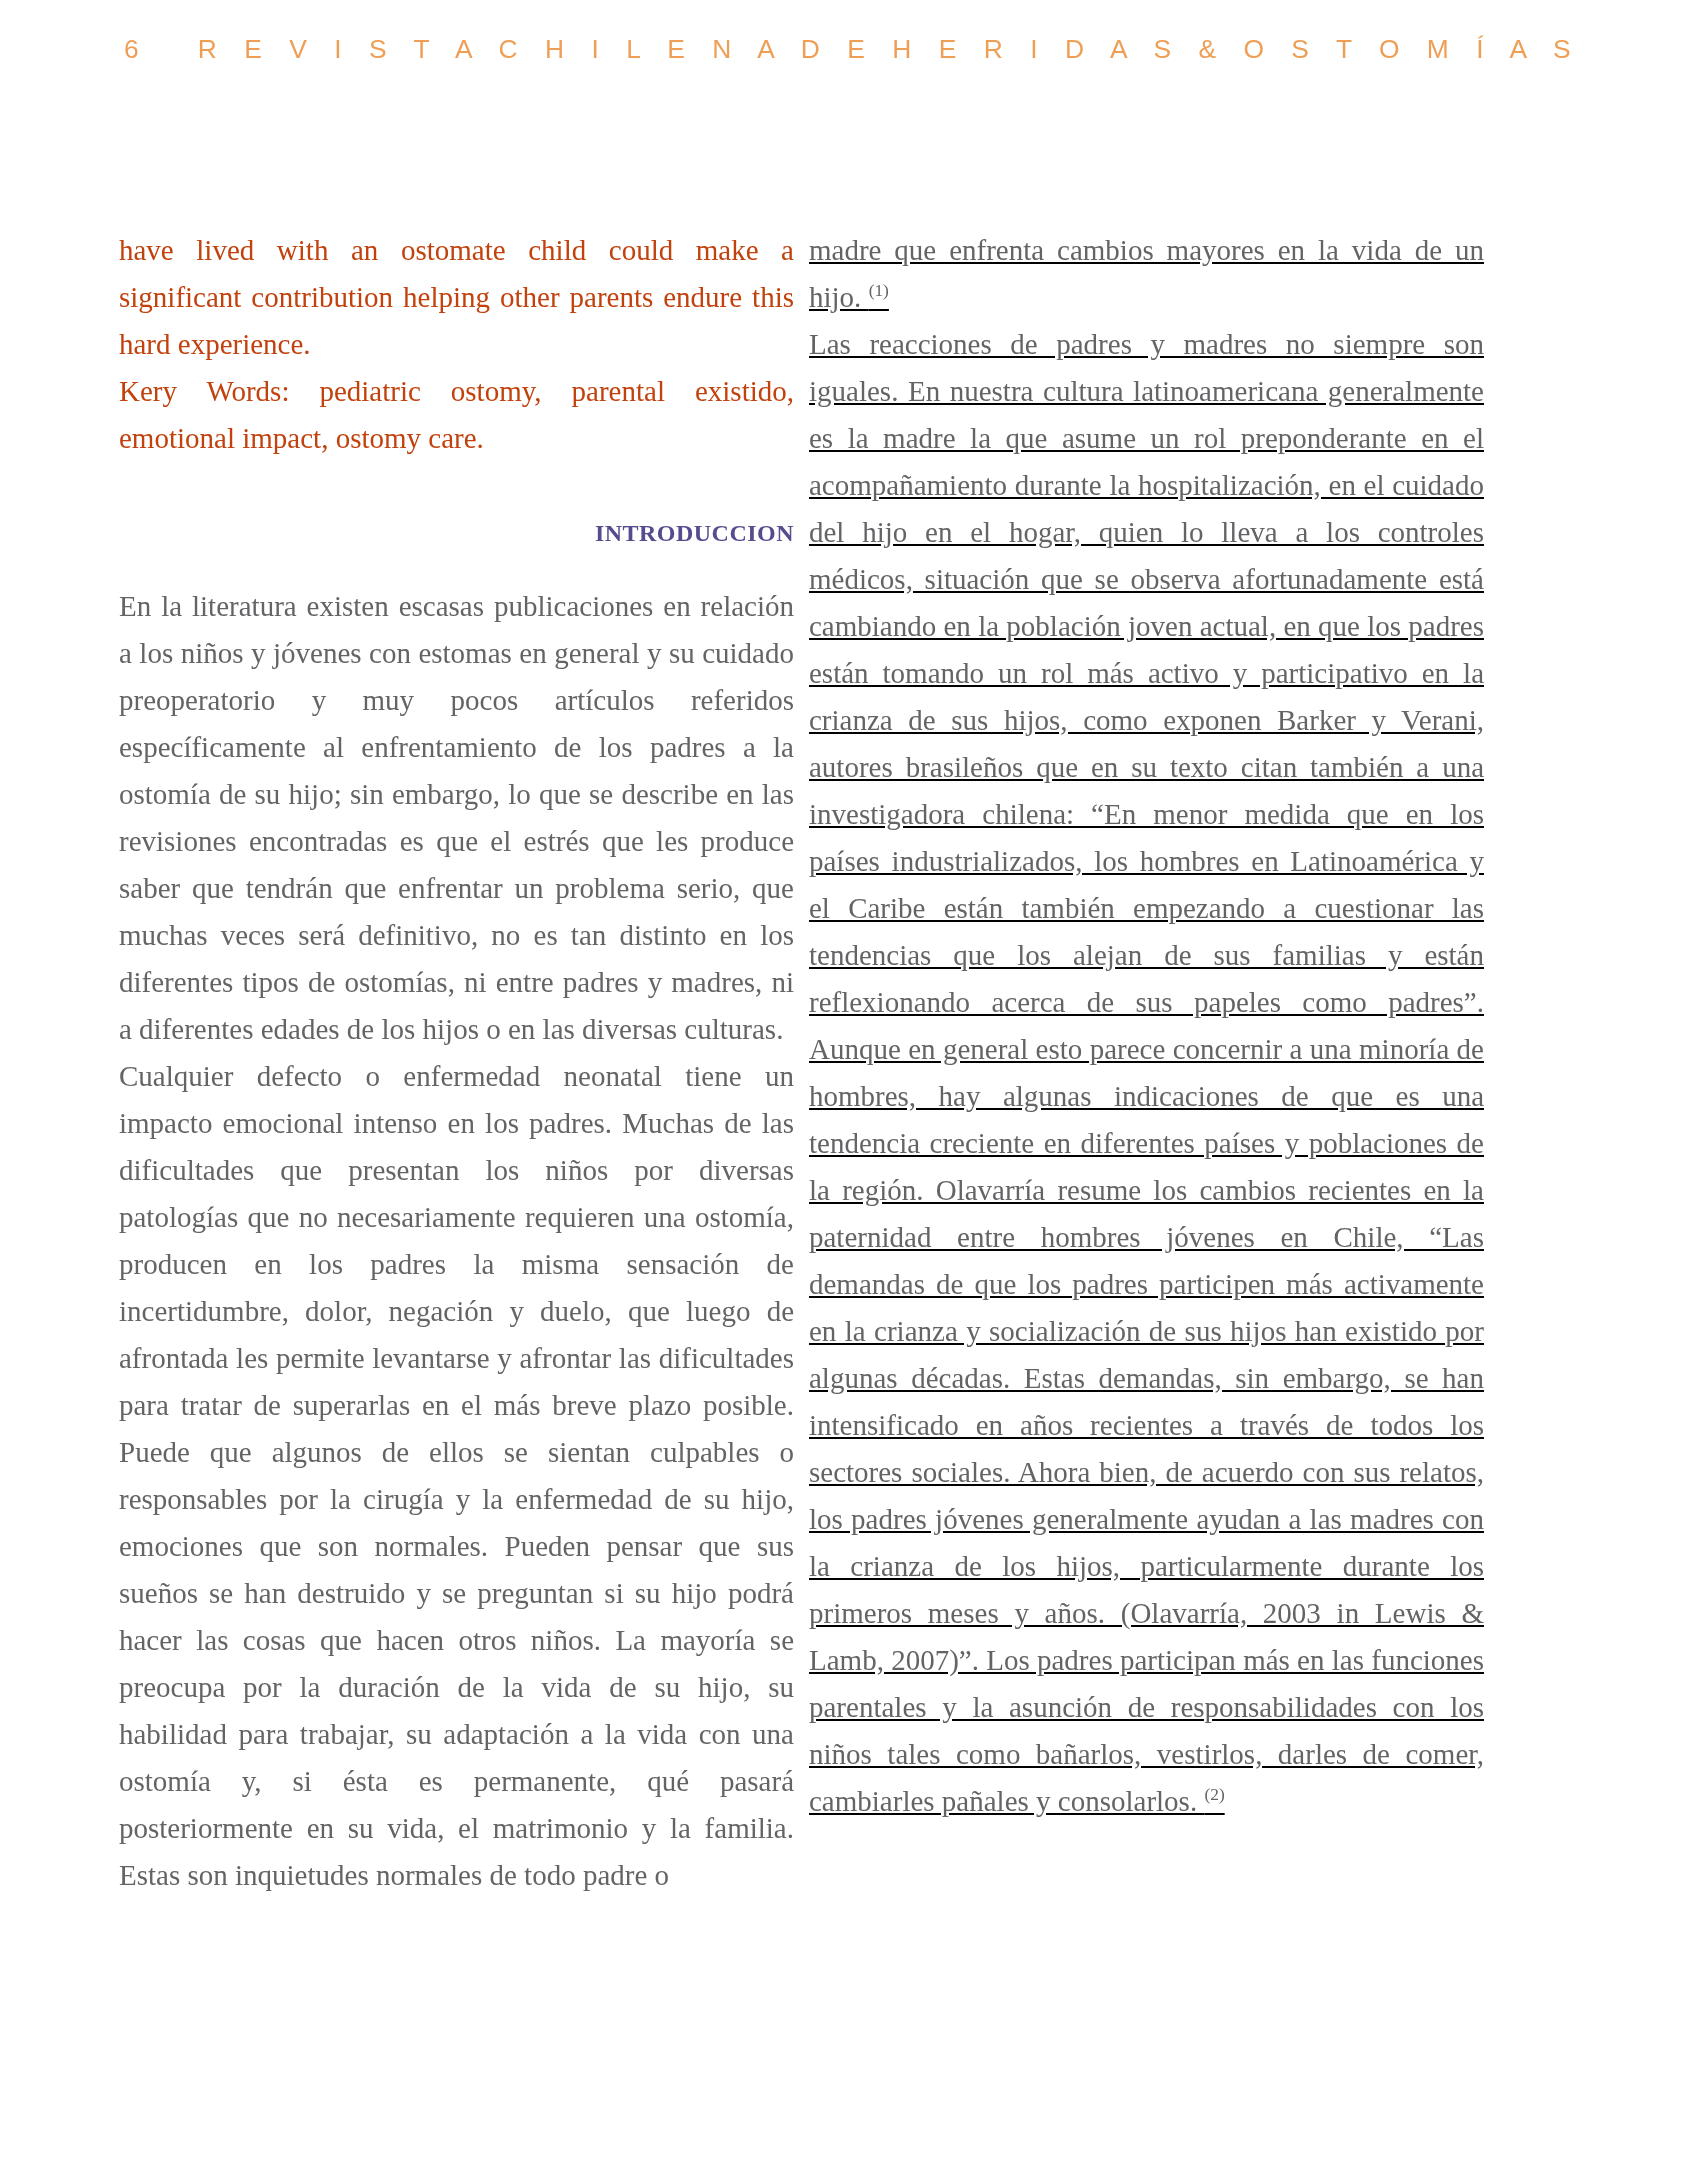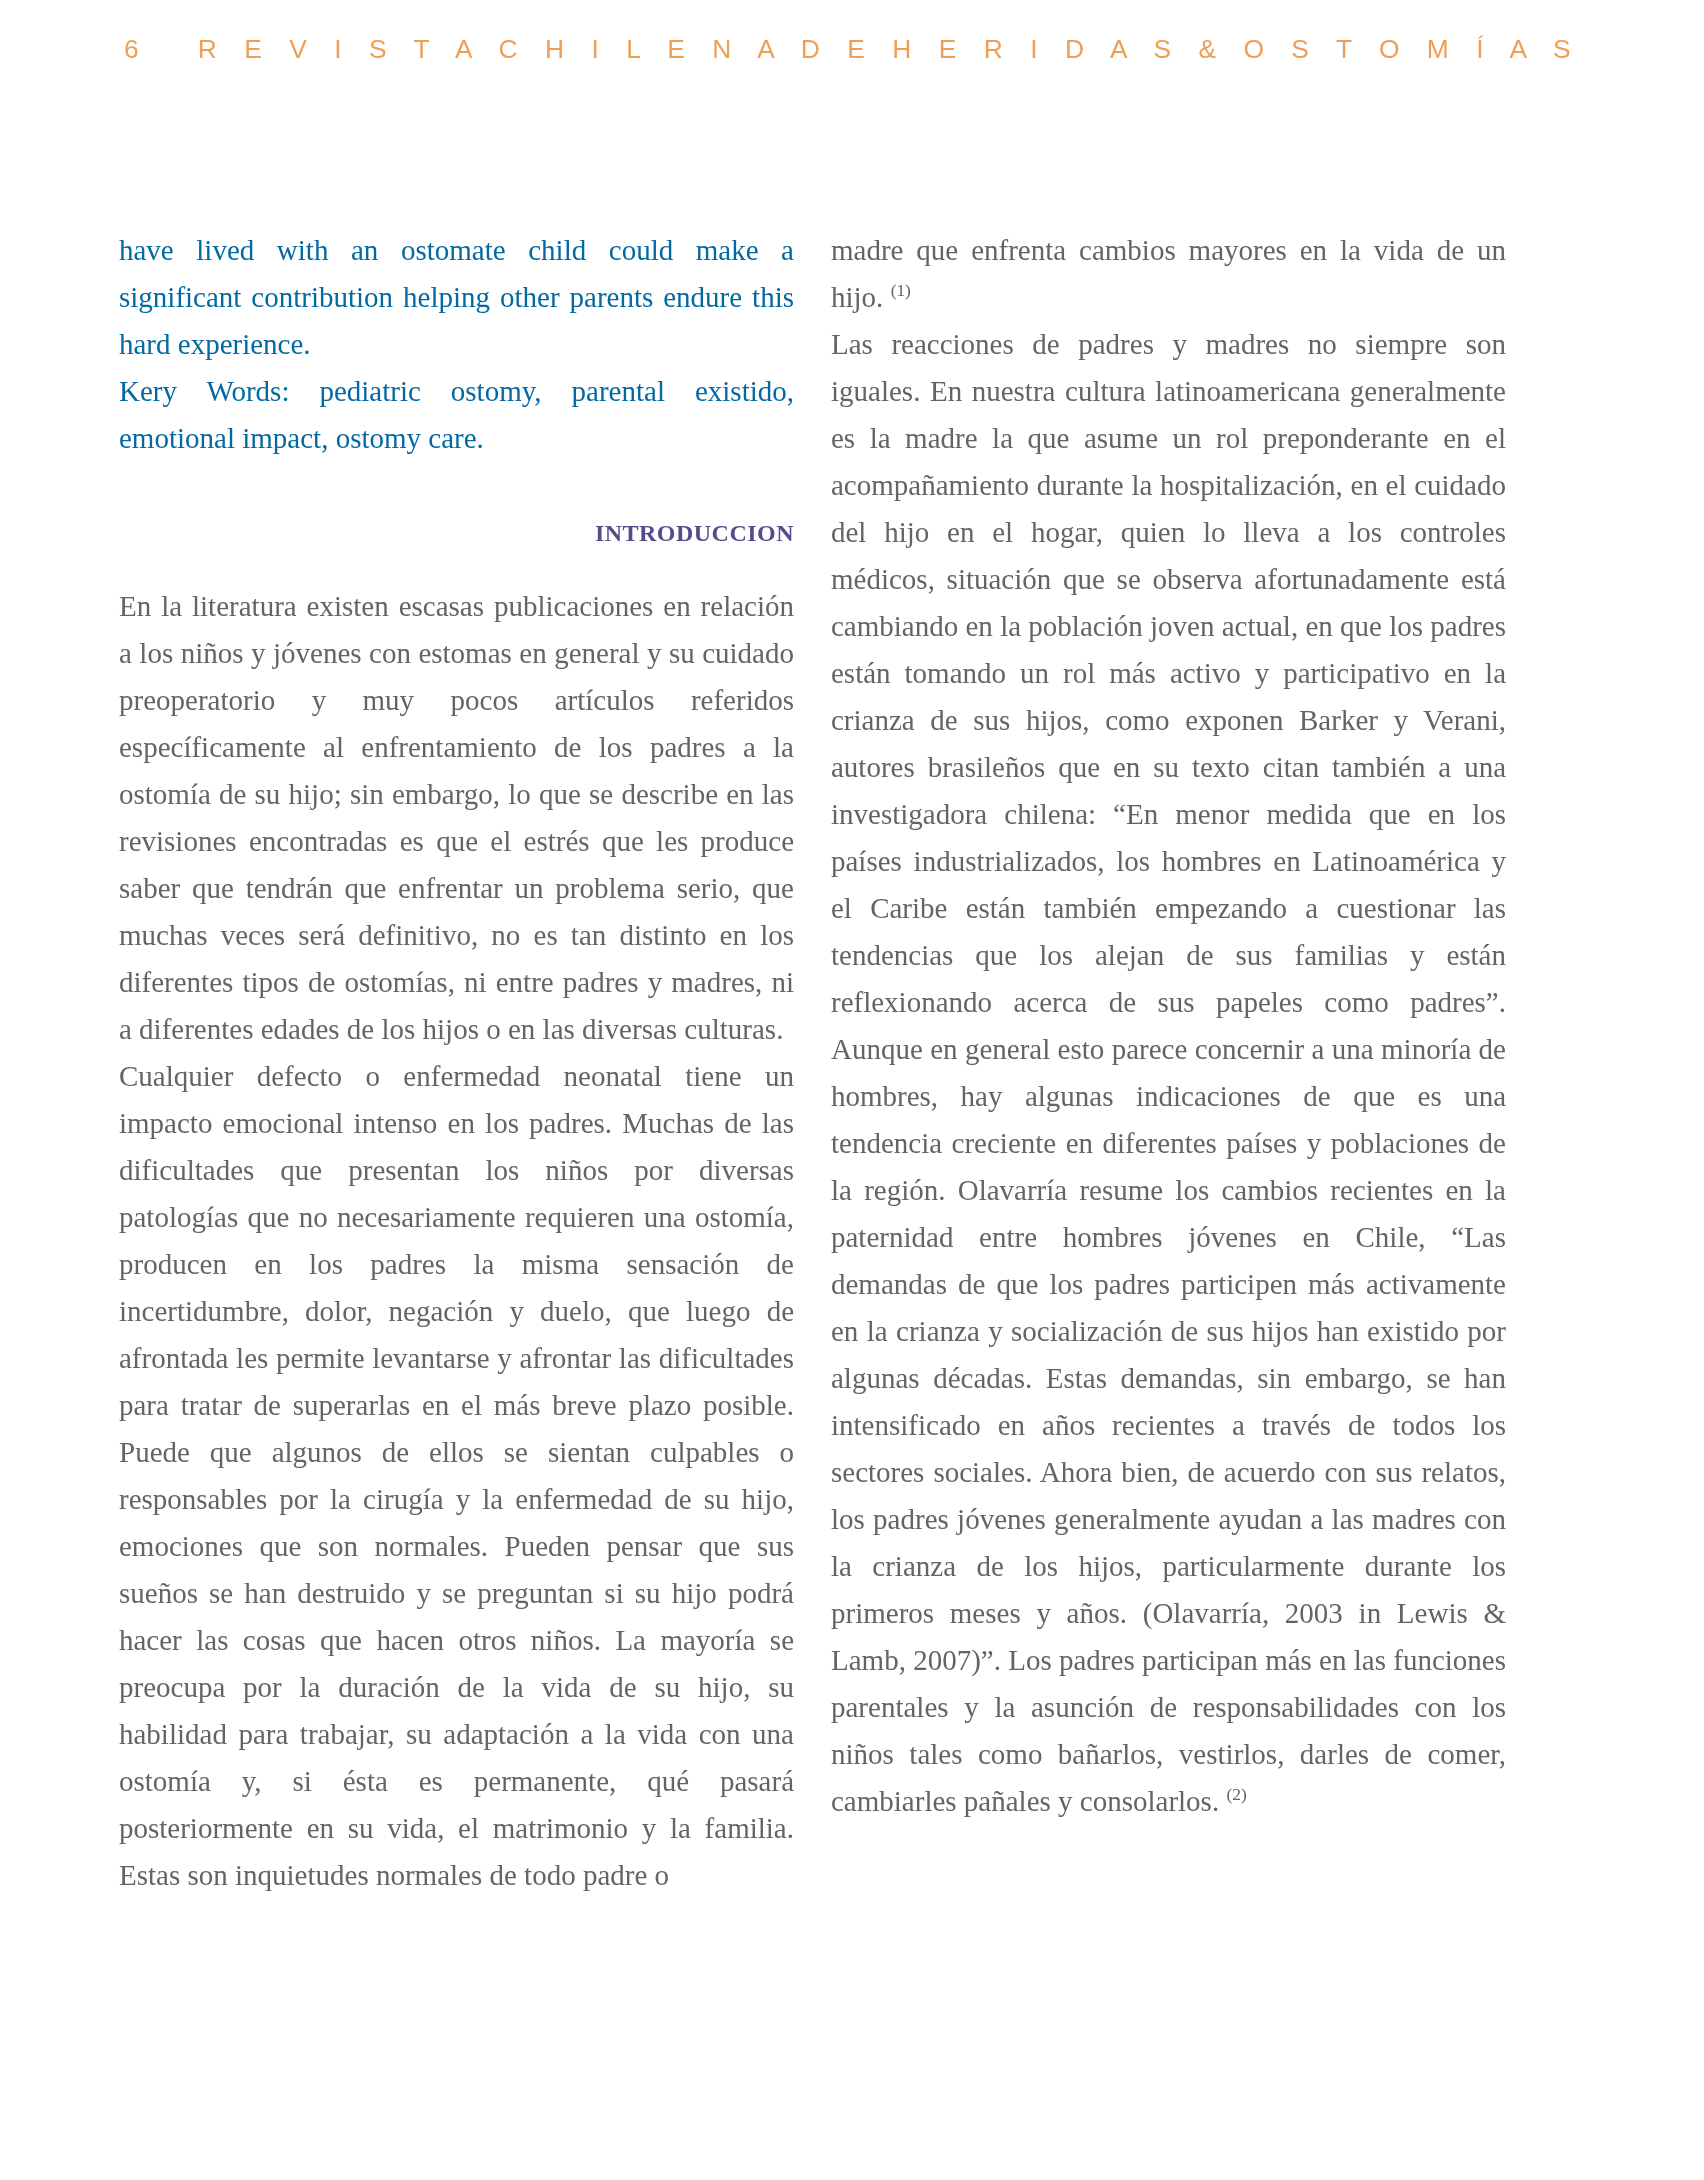--- a/index.html
+++ b/index.html
@@ -31,26 +31,26 @@
   }
   .col {
     position: absolute;
     top: 227px;
     width: 675px;
     text-align: justify;
     hyphens: auto;
     -webkit-hyphens: auto;
   }
   .col-left  { left: 119px; }
-  .col-right { left: 831px; }
+  .col-right { left: 809px; text-decoration: underline; }
   .abstract {
     margin: 0;
     font-size: 29px;
     line-height: 47px;
-    color: #0369a1;
+    color: #c2410c;
   }
   .section-heading {
     margin: 51px 0 29px 0;
     font-size: 24px;
     line-height: 41px;
     font-weight: bold;
     letter-spacing: 0.02em;
     color: #564B8D;
     text-align: right;
   }

